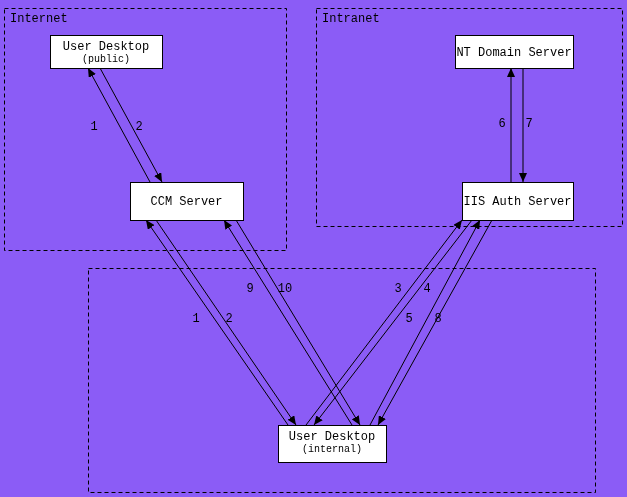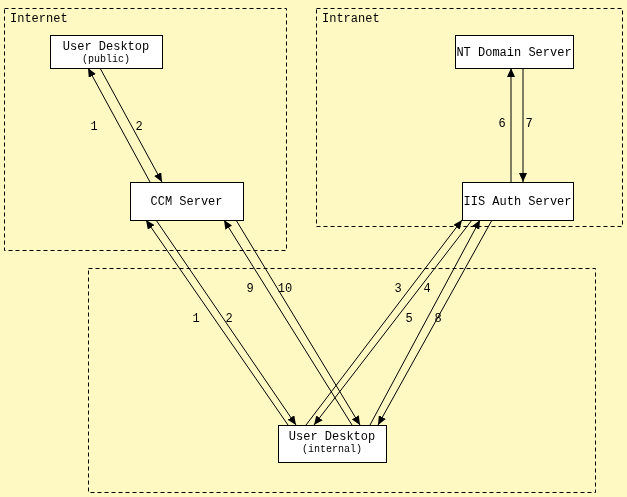--- a/index.html
+++ b/index.html
@@ -4,21 +4,21 @@
 <style>
   html, body {
     margin: 0;
     padding: 0;
     background: #ffffff;
   }
   .stage {
     position: relative;
     width: 627px;
     height: 497px;
-    background: #fef9c3;
+    background: #8b5cf6;
     font-family: "Liberation Mono", "DejaVu Sans Mono", monospace;
     text-align: right;
   }
   svg text {
     font-family: "Liberation Mono", "DejaVu Sans Mono", monospace;
     fill: #000000;
   }
   .zone-rect   { fill: none; stroke-width: 1; stroke-dasharray: 4 3; }
   .node-rect   { fill: #ffffff; stroke-width: 1; }
   .edge-line   { stroke-width: 1; fill: none; }

